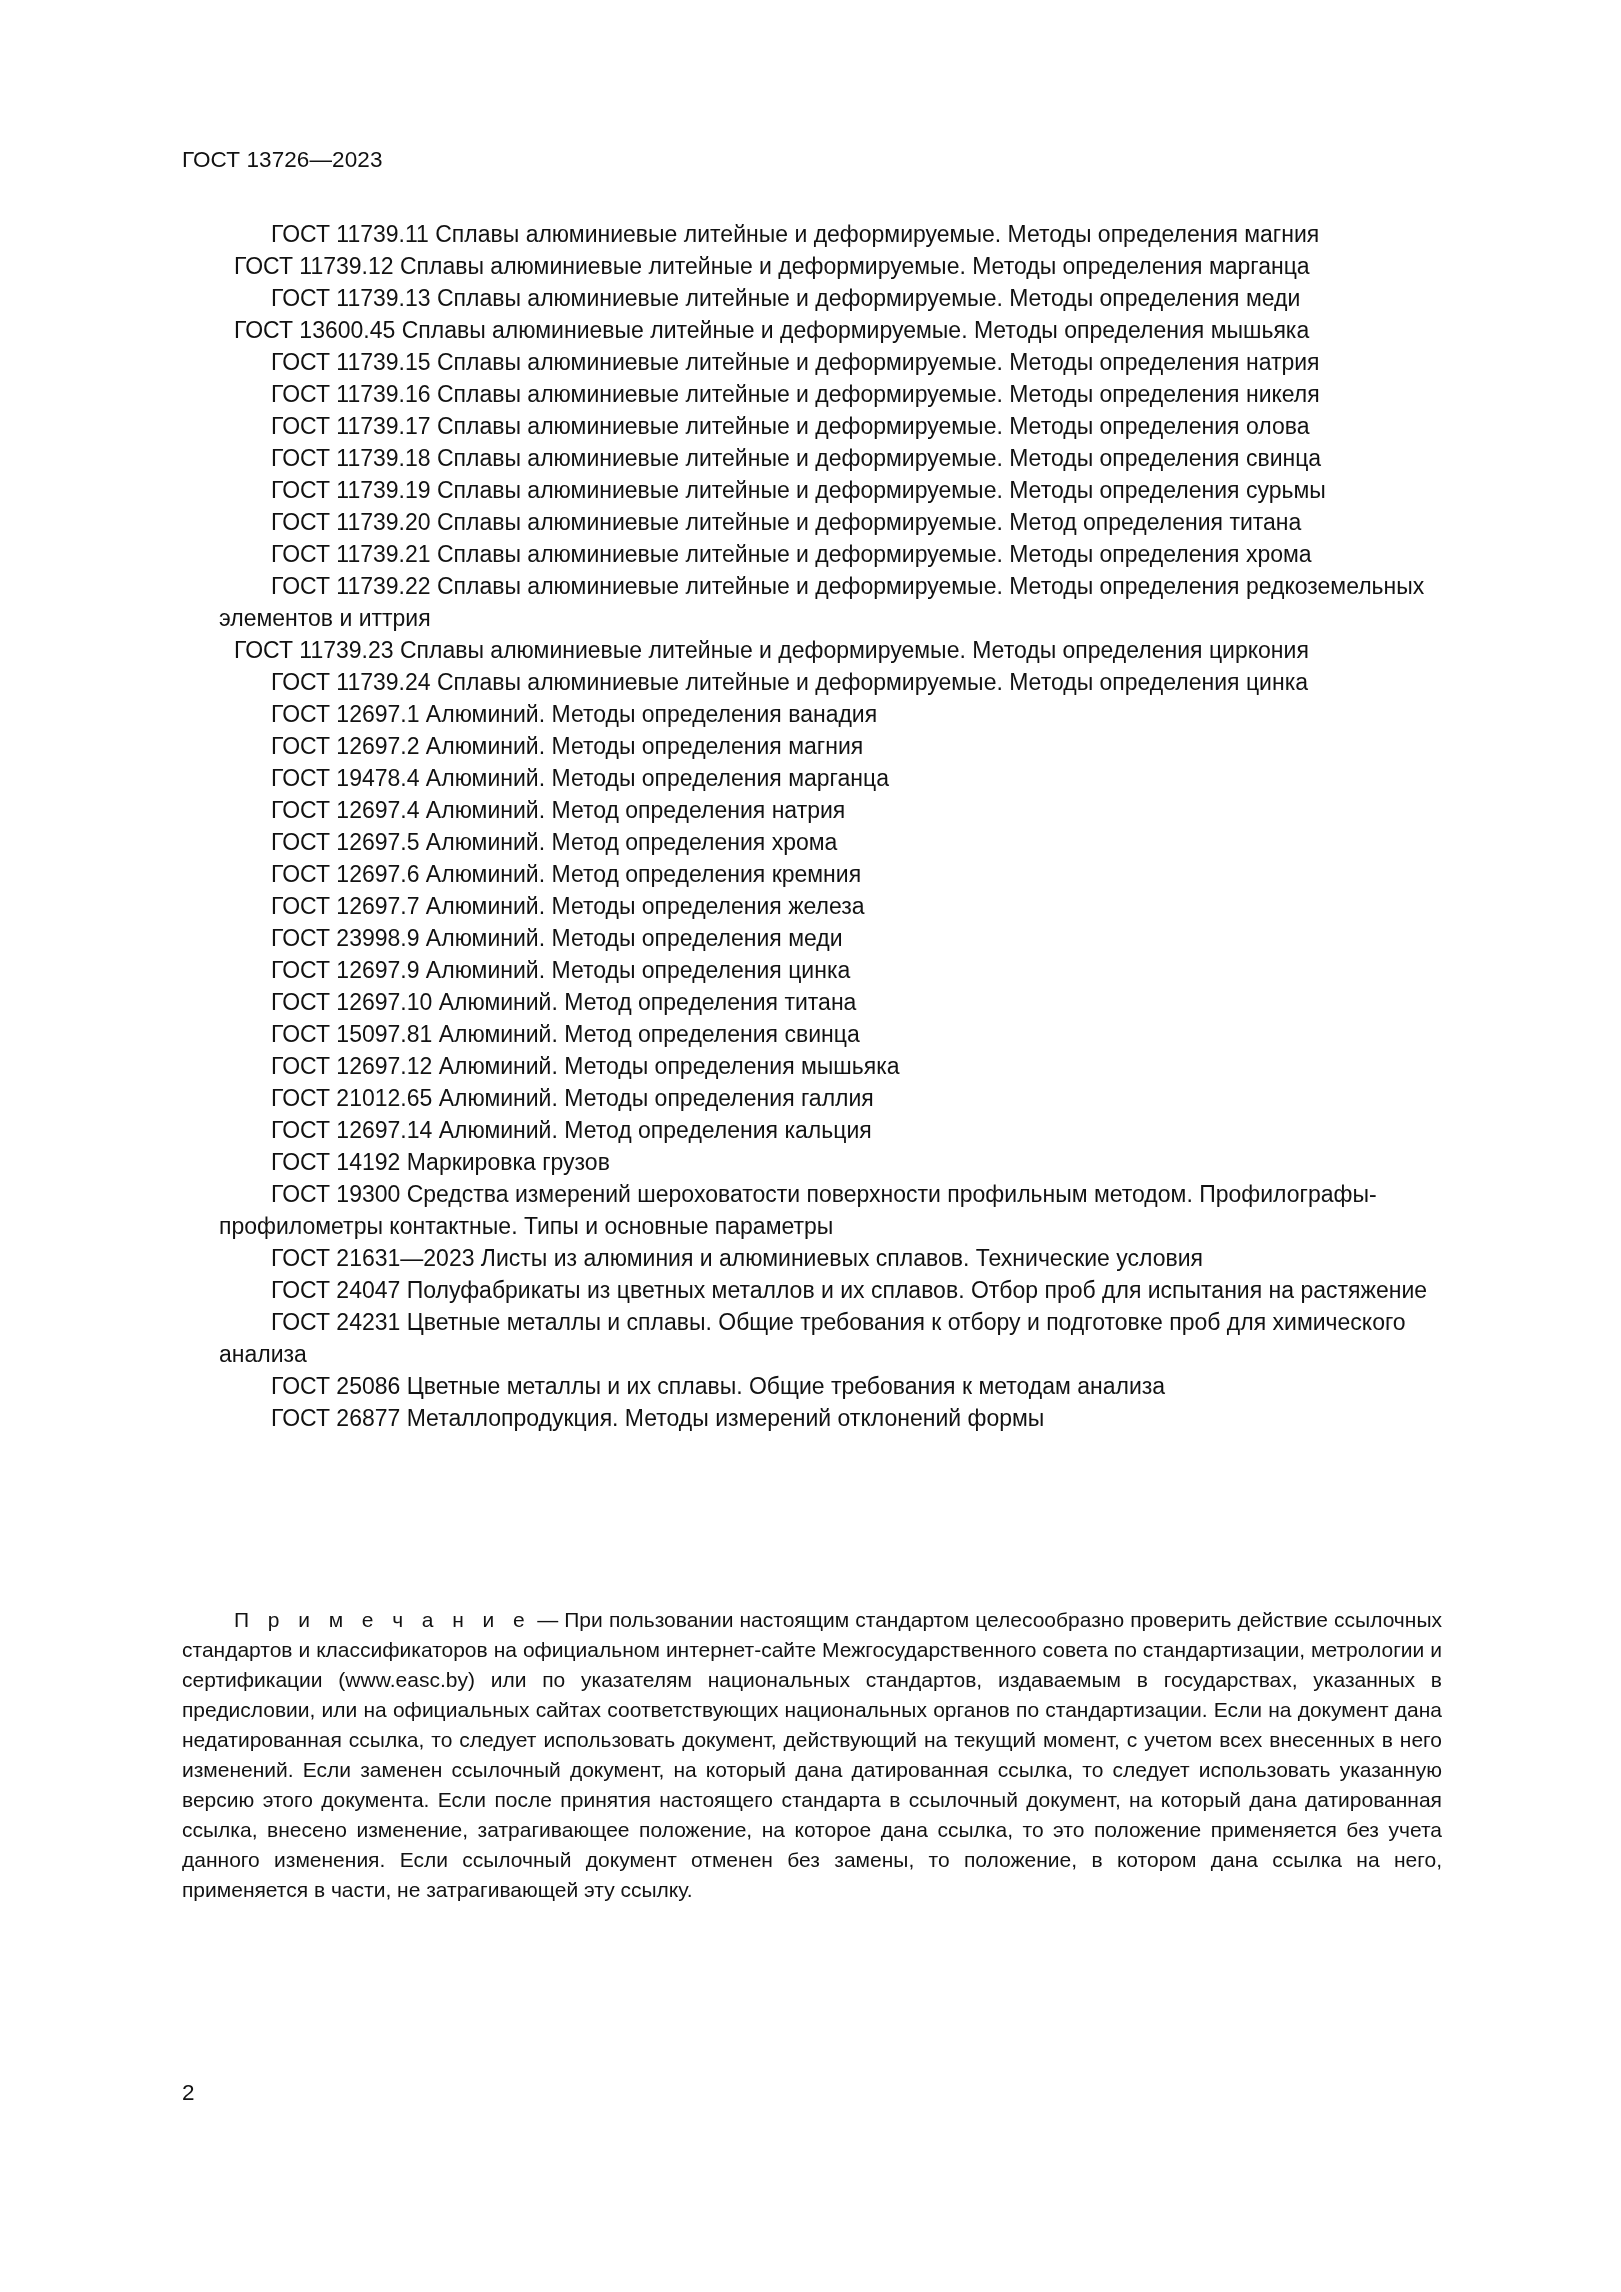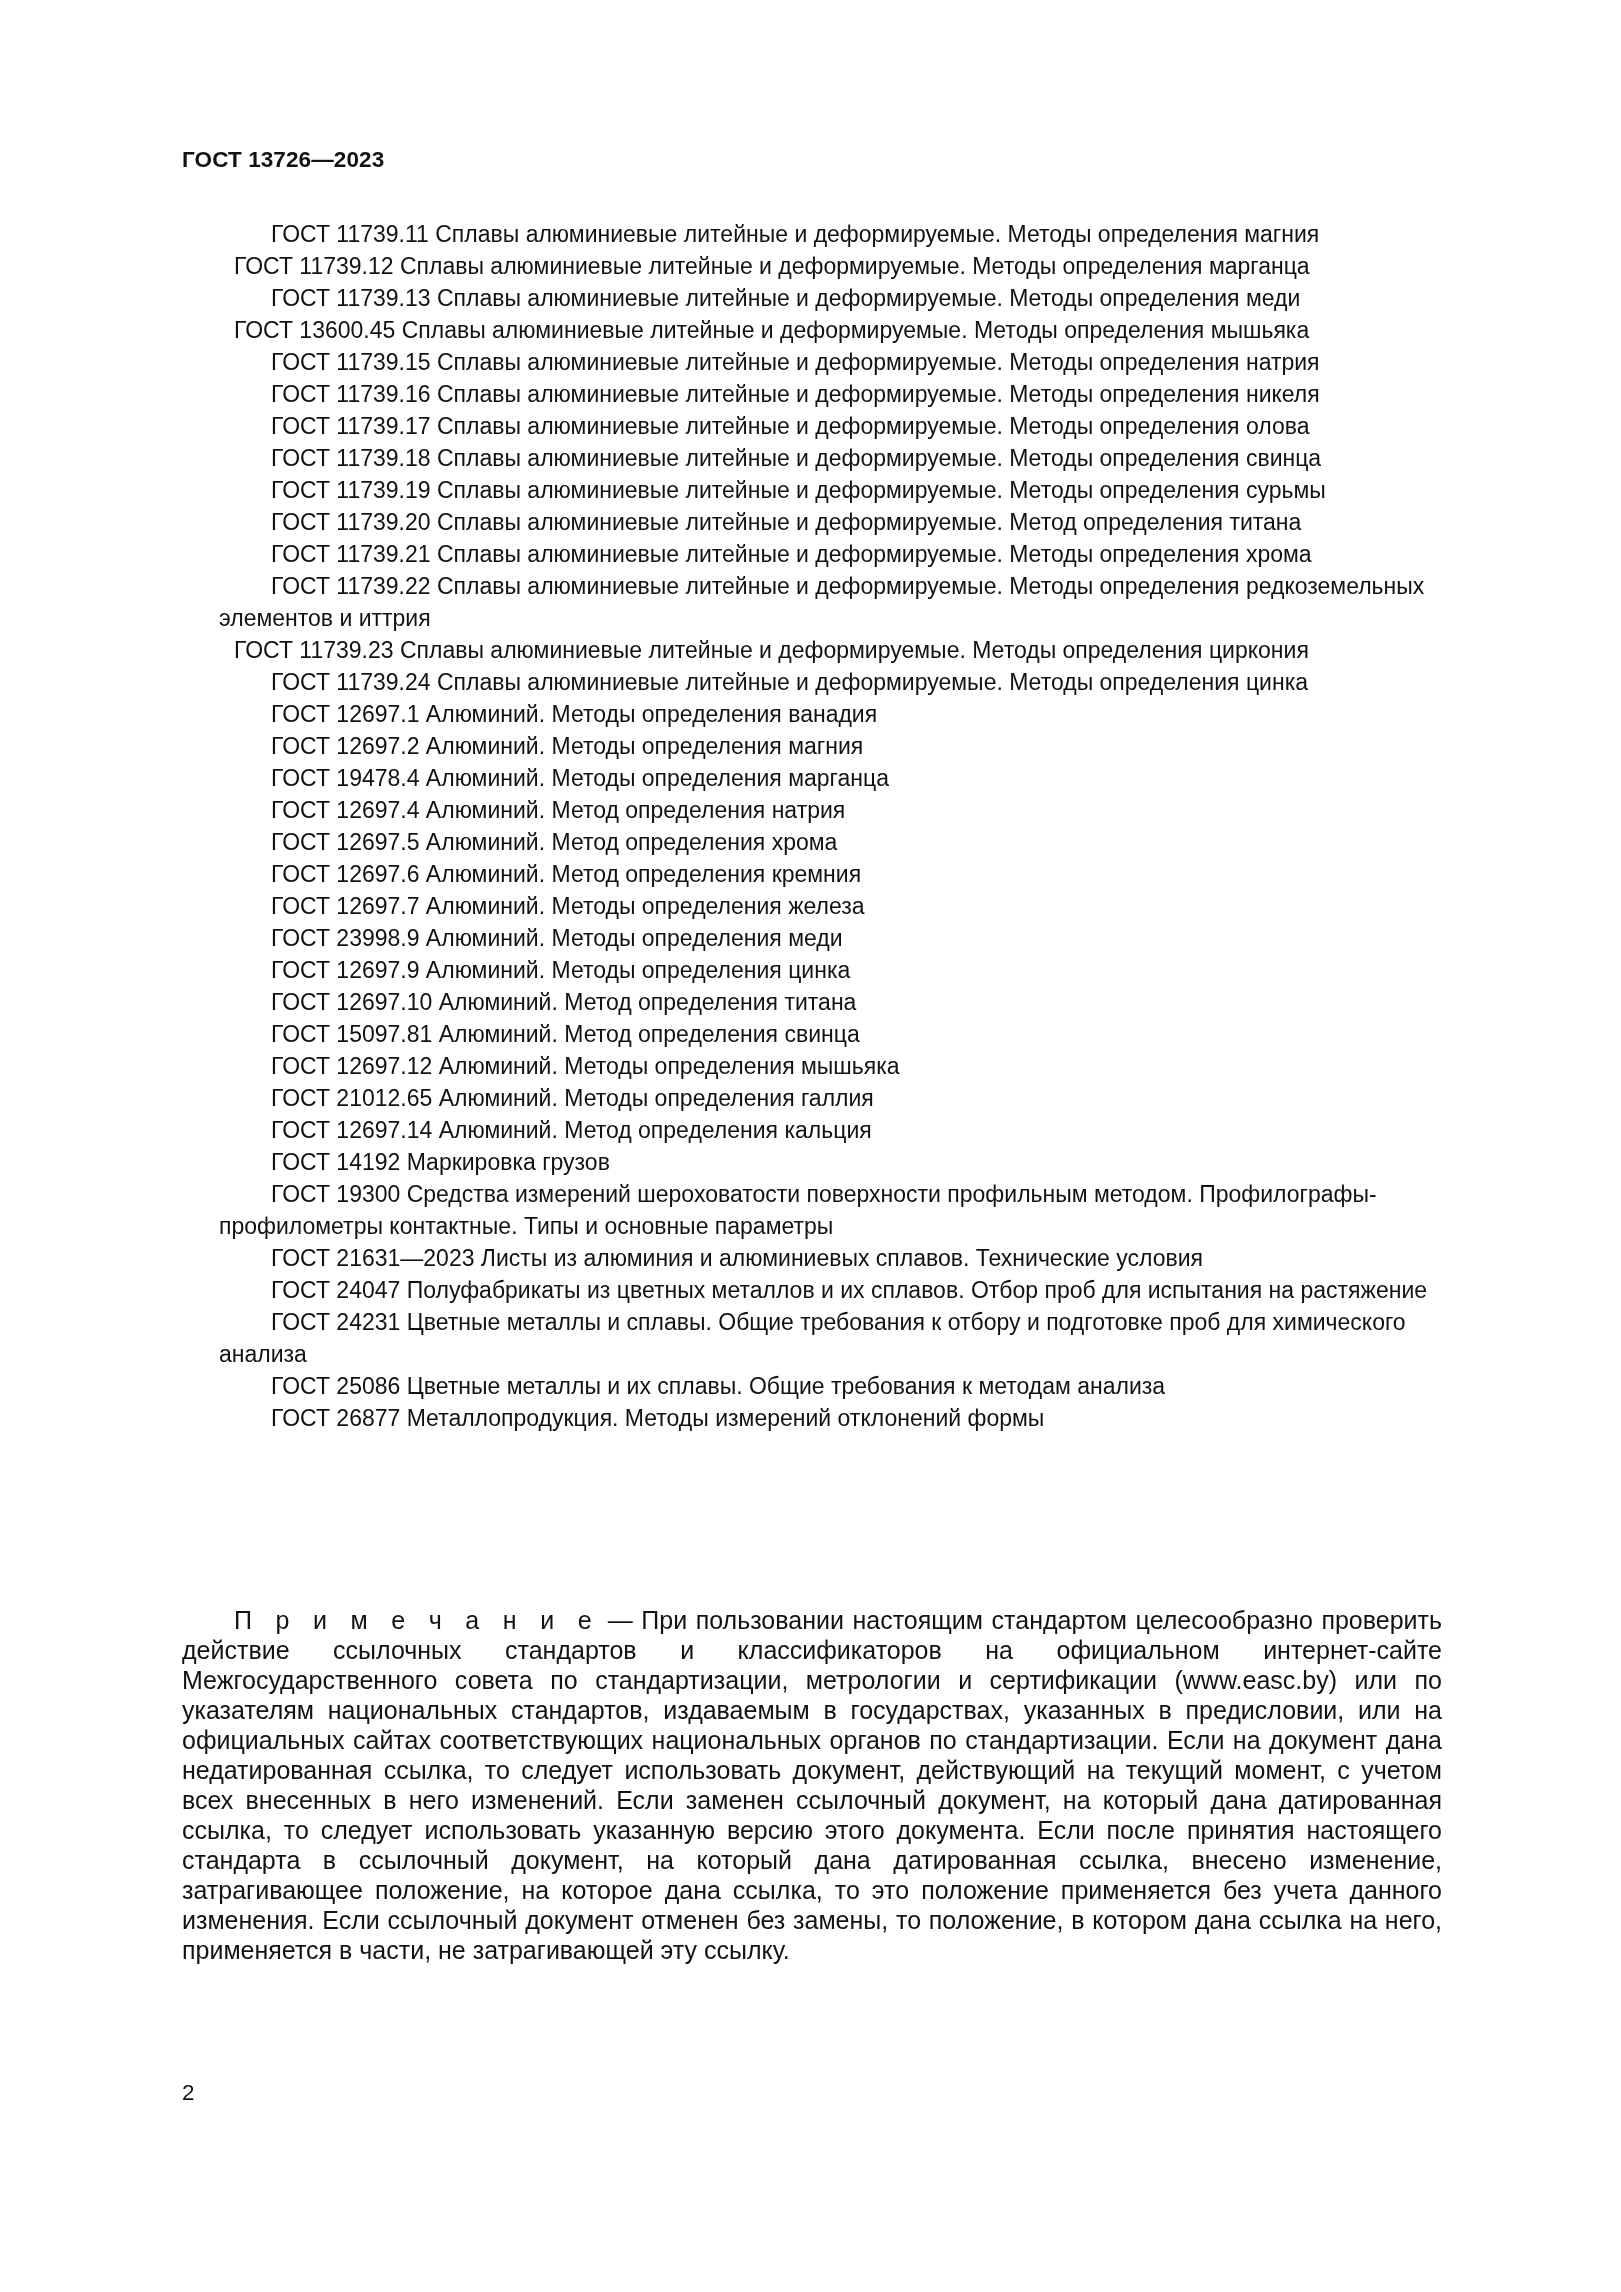--- a/index.html
+++ b/index.html
@@ -17,21 +17,21 @@
     color: #121212;
     box-sizing: border-box;
     overflow: hidden;
   }
   
   .running-head {
     position: absolute;
     left: 182px;
     top: 147px;
     font-size: 22.5px;
-    font-weight: bold;
+    font-weight: normal;
     letter-spacing: 0.1px;
     white-space: nowrap;
   }
   
   .content {
     position: absolute;
     left: 182px;
     top: 218px;
     width: 1260px;
   }
@@ -48,21 +48,21 @@
   .ref.nojust {
     text-align: left;
     margin-left: 37px;
   }
   
   .note {
     position: absolute;
     left: 182px;
     top: 1605px;
     width: 1260px;
-    font-size: 25px;
+    font-size: 21px;
     line-height: 30px;
     text-align: justify;
     text-justify: inter-word;
     text-indent: 52px;
     margin: 0;
     hyphens: manual;
   }
   .note-label {
     letter-spacing: 0.30em;
   }

